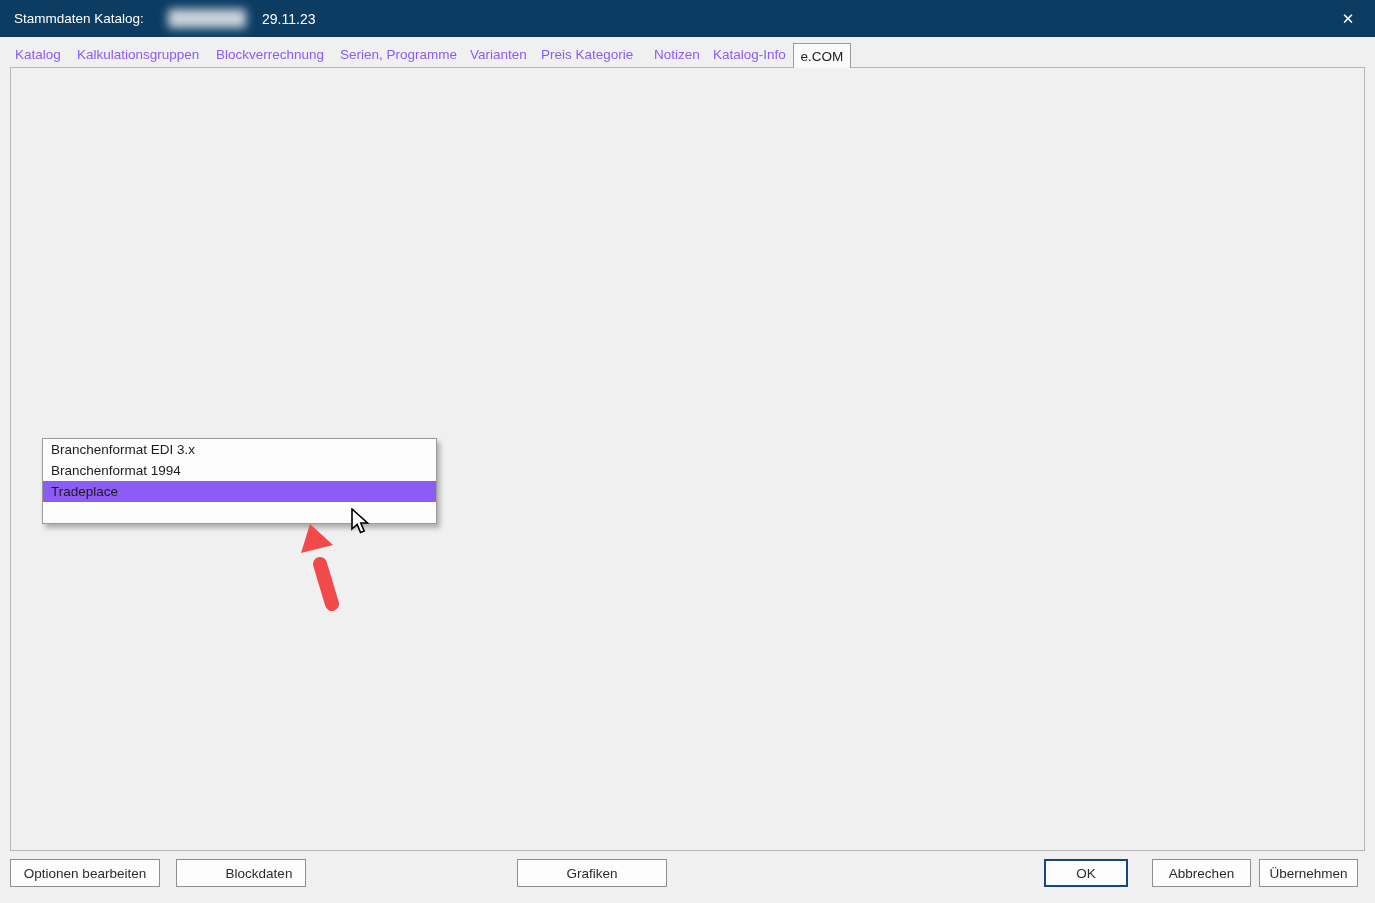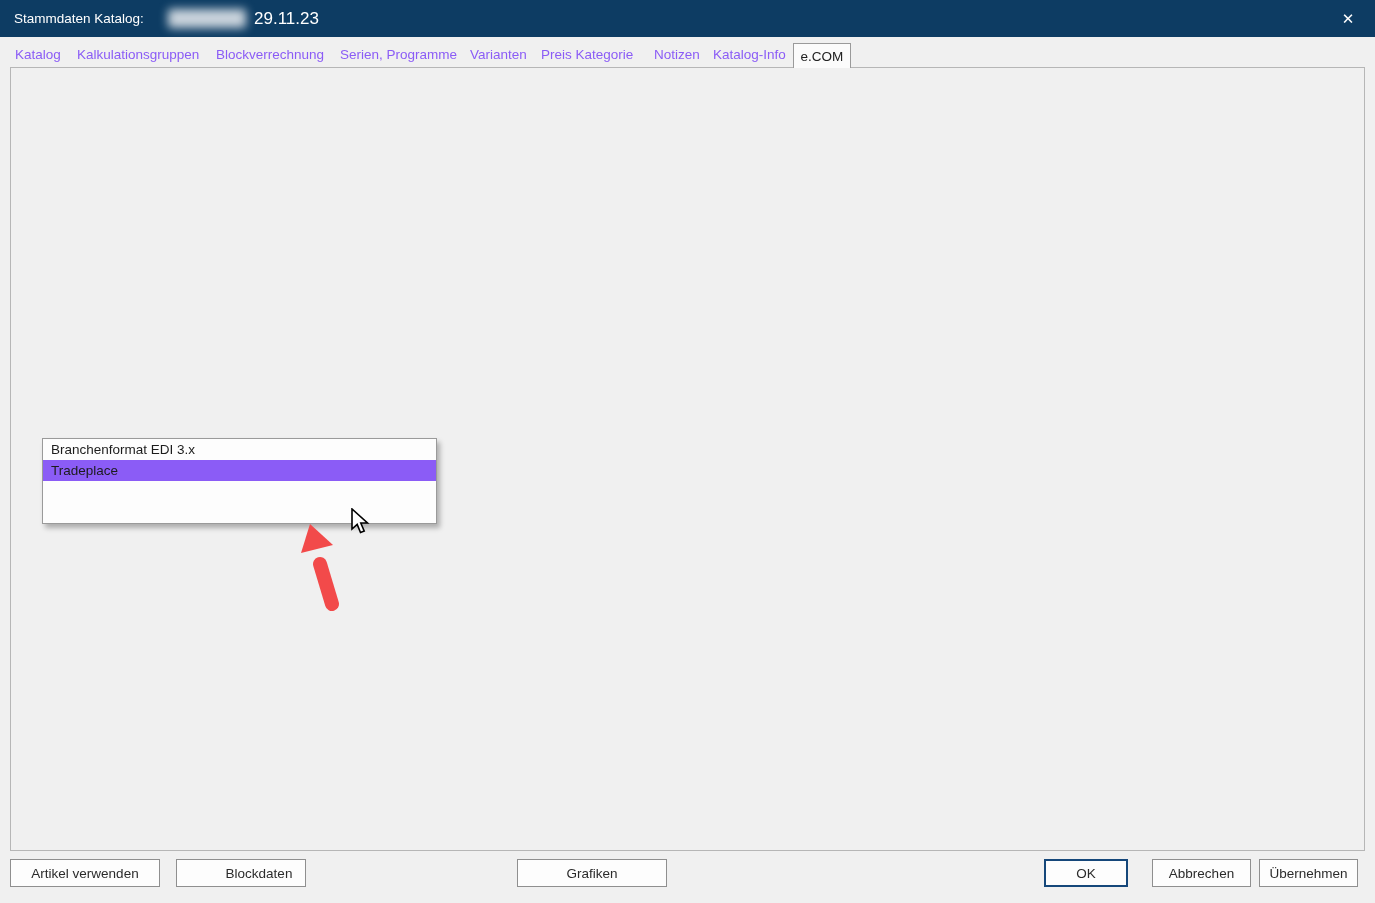--- a/index.html
+++ b/index.html
@@ -14,21 +14,21 @@
   }
   .abs { position:absolute; }
 
   
   .titlebar {
     left:0; top:0; width:1375px; height:37px;
     background:#0d3c63; color:#ffffff;
     display:flex; align-items:center;text-align:right;
   }
   .titlebar-text { font-size:13.5px; margin-left:14px; }
-  .titlebar-date { font-size:17px; position:absolute; left:254px; }
+  .titlebar-date { font-size:14px; position:absolute; left:262px; }
   .redact-blur {
     position:absolute; left:168px; top:9px; width:78px; height:19px;
     background:rgba(235,238,242,0.85); border-radius:3px; filter:blur(5px);
   }
   .close-x {
     position:absolute; right:16px; top:8px; width:22px; height:22px;
     display:flex; align-items:center; justify-content:center;
     font-size:15px; color:#fff; cursor:default;
   }
 
@@ -157,20 +157,21 @@
     <span>Keine Angaben vorhanden</span>
   </div>
   <div class="combo graybg" style="left:14px; top:166px; width:394px; height:26px;">
     <span>Branchenformat EDI 3.x</span>
     <span class="chevron"></span>
   </div>
 </div>
 
 <div class="droplist">
   <div class="drop-item">Branchenformat EDI 3.x</div>
+  <div class="drop-item">Branchenformat 1994</div>
   <div class="drop-item hover">Tradeplace</div>
 </div>
 
 <div class="groupbox" style="left:468px; top:245px; width:425px; height:338px;">
   <span class="legend">Zu übertragende Dateien</span>
 
   <div class="cbrow" style="left:20px; top:17px;">
     <span class="checkbox checked disabled"></span>
     <span class="cb-label disabled">Kaufmännische Datei</span>
   </div>
@@ -214,21 +215,21 @@
 </div>
 
 <div class="groupbox" style="left:468px; top:598px; width:869px; height:165px;">
   <span class="legend">Anmeldedaten beim Hersteller</span>
   <span class="field-label" style="left:17px; top:33px;">Benutzer-ID</span>
   <div class="tb" style="left:17px; top:53px; width:298px; height:26px;"></div>
   <span class="field-label" style="left:17px; top:93px;">Passwort</span>
   <div class="tb" style="left:17px; top:113px; width:298px; height:26px;"></div>
 </div>
 
-<div class="btn" style="left:10px; top:859px; width:150px;">Artikel verwenden</div>
+<div class="btn" style="left:10px; top:859px; width:150px;">Optionen bearbeiten</div>
 <div class="btn" style="left:176px; top:859px; width:130px;padding-left:36px;">Blockdaten</div>
 <div class="btn" style="left:517px; top:859px; width:150px;">Grafiken</div>
 <div class="btn default" style="left:1044px; top:859px; width:84px;">OK</div>
 <div class="btn" style="left:1152px; top:859px; width:99px;">Abbrechen</div>
 <div class="btn" style="left:1259px; top:859px; width:99px;">Übernehmen</div>
 
 <svg class="arrow-svg" style="left:296px; top:522px;" width="60" height="90" viewBox="0 0 60 90">
   <line x1="36" y1="82" x2="24" y2="42" stroke="#f24a4a" stroke-width="14" stroke-linecap="round"></line>
   <polygon points="14,2 37,23 5,31" fill="#f24a4a"></polygon>
 </svg>

